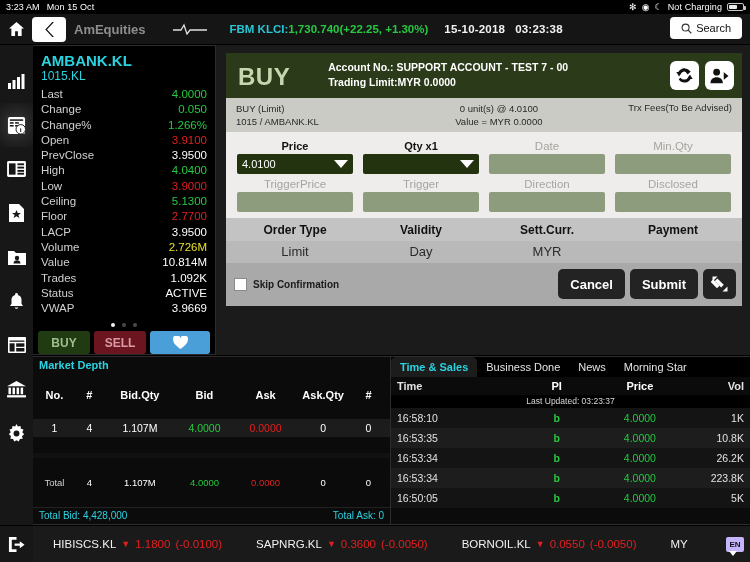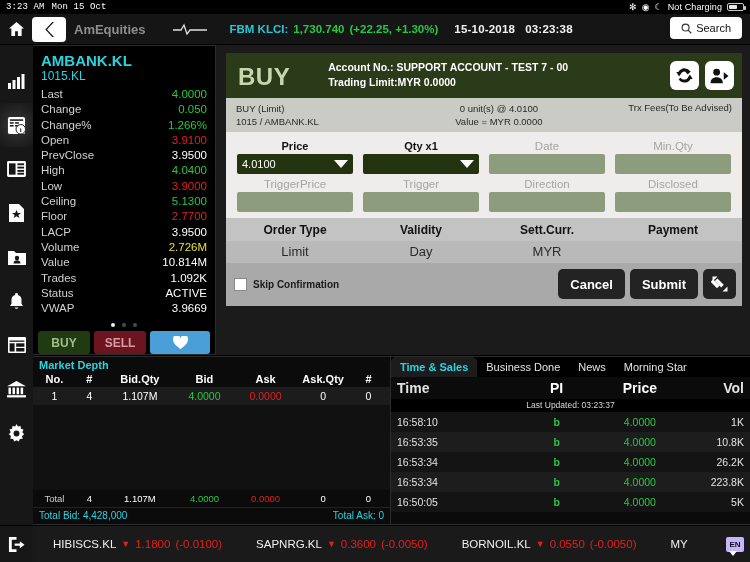--- a/index.html
+++ b/index.html
@@ -8,39 +8,39 @@
     background:#000; font-family:"Liberation Sans", sans-serif;
     -webkit-font-smoothing:antialiased;
   }
   .app { position:relative; width:750px; height:562px; background:#000; }
 
   
   .statusbar {
     height:14px; background:#000; color:#fff; font-size:9px;
     display:flex; align-items:center; padding:0 6px; letter-spacing:.1px;
   }
-  .sb-left { display:flex; gap:7px; align-items:center;font-family:Liberation Mono, monospace; }
+  .sb-left { display:flex; gap:7px; align-items:center; }
   .sb-right { margin-left:auto; display:flex; gap:5px; align-items:center; font-size:9px; }
   .batt { width:17px; height:8px; border:1px solid #c8c8c8; border-radius:2px; position:relative; display:inline-block; }
   .batt::after { content:""; position:absolute; right:-3px; top:2px; width:2px; height:4px; background:#c8c8c8; border-radius:0 1px 1px 0; }
   .batt i { position:absolute; left:1px; top:1px; bottom:1px; width:55%; background:#e8e8e8; border-radius:1px; display:block; }
 
   
   .navbar {
     height:31px; background:#151515; display:flex; align-items:center;
     border-bottom:1px solid #000; position:relative;
   }
   .home-btn { width:32px; display:flex; align-items:center; justify-content:center; }
   .back-btn {
     width:34px; height:25px; background:#fff; border-radius:4px;
     display:flex; align-items:center; justify-content:center; margin-right:8px;
   }
   .app-title { color:#8e8e8e; font-size:13px; font-weight:bold; }
   .pulse-icon { margin-left:24px; width:40px; display:flex; align-items:center; justify-content:center; }
-  .idx-wrap { display:flex; align-items:baseline; gap:5px; margin-left:20px; font-size:11.5px; font-weight:bold; }
+  .idx-wrap { display:flex; align-items:baseline; margin-left:20px; font-size:11.5px; font-weight:bold; }
   .idx-name { color:#29c7d6; }
   .idx-val { color:#26c940; }
   .idx-chg { color:#26c940; }
   .dt { margin-left:16px; color:#f2f2f2; font-size:11.5px; font-weight:bold; letter-spacing:.2px; font-family:"Liberation Sans", sans-serif; }
   .tm { margin-left:10px; color:#f2f2f2; font-size:11.5px; font-weight:bold; letter-spacing:.2px; }
   .search-btn {
     position:absolute; right:8px; top:3px; height:22px; background:#fff;
     border-radius:4px; display:flex; align-items:center; gap:4px; padding:0 11px;
     font-size:11px; color:#111;
   }
@@ -120,38 +120,38 @@
   .chk { width:13px; height:13px; background:#fff; border:1px solid #8a8a8a; }
   .chk-lbl { margin-left:6px; font-size:10px; font-weight:bold; color:#1a1a1a; }
   .t-btns { margin-left:auto; display:flex; gap:5px; }
   .t-btn { background:#232323; color:#fff; font-size:13px; font-weight:bold; border-radius:5px;
            padding:6px 12px; display:flex; align-items:center; justify-content:center; }
   .t-btn.sq { width:33px; padding:0; height:30px; }
 
   
   .lower { display:flex; height:170px; border-top:1px solid #000; }
 
-  .depth { width:358px; background:#0b0b0b; border:1px solid #2c2c2c; border-left:none; display:flex; flex-direction:column; flex:none; }
+  .depth { width:358px; background:#0b0b0b; border:1px solid #2c2c2c; border-left:none; display:flex; flex-direction:column; flex:none;gap:16px; }
   .depth-title { color:#2ad3e0; font-size:11px; font-weight:bold; padding:2px 0 1px 6px; }
   .d-head { display:flex; font-size:11px; color:#fff; font-weight:bold; padding:1px 4px 2px 4px; }
   .d-row { display:flex; font-size:10.5px; padding:3px 4px; background:#1c1c1c; }
   .d-row.tot { background:#0b0b0b; font-size:9.5px; color:#cfcfcf; margin-top:auto; }
   .d-c { text-align:center; }
   .c-no { width:10%; } .c-h1 { width:10%; } .c-bq { width:19%; }
   .c-bid { width:18%; } .c-ask { width:17%; } .c-aq { width:16%; } .c-h2 { width:10%; }
   .d-spacer { flex:1; background:#111; }
   .d-foot { display:flex; padding:2px 6px 3px 6px; font-size:10px; font-weight:normal; color:#2ad3e0; border-top:1px solid #222; }
   .d-foot .r { margin-left:auto; }
   .up { color:#26c940; } .down { color:#e02020; } .wht { color:#fff; }
 
   .ts { flex:1; background:#0b0b0b; border:1px solid #2c2c2c; border-left:none; border-right:none; display:flex; flex-direction:column; }
   .ts-tabs { display:flex; background:#000; }
   .ts-tab { font-size:11px; color:#e4e4e4; padding:4px 9px 4px 9px; border-radius:5px 5px 0 0; }
   .ts-tab.active { color:#2ad3e0; font-weight:bold; background:#1c1c1c; }
-  .ts-head { display:flex; font-size:14px; color:#fff; font-weight:bold; padding:3px 6px 3px 6px; background:#0b0b0b; }
+  .ts-head { display:flex; font-size:11px; color:#fff; font-weight:bold; padding:3px 6px 3px 6px; background:#0b0b0b; }
   .ts-upd { text-align:center; font-size:8.5px; color:#d8d8d8; padding:1px 0 2px 0; background:#000; }
   .ts-row { display:flex; font-size:10.5px; padding:4px 6px; }
   .ts-row:nth-child(odd) { background:#141414; }
   .ts-row:nth-child(even) { background:#1d1d1d; }
   .tc-time { width:34%; color:#e2e2e2; }
   .tc-pi { width:24%; text-align:center; color:#26c940; font-weight:bold; }
   .tc-price { width:24%; text-align:center; color:#26c940; }
   .tc-vol { width:18%; text-align:right; color:#e2e2e2; }
 
   

